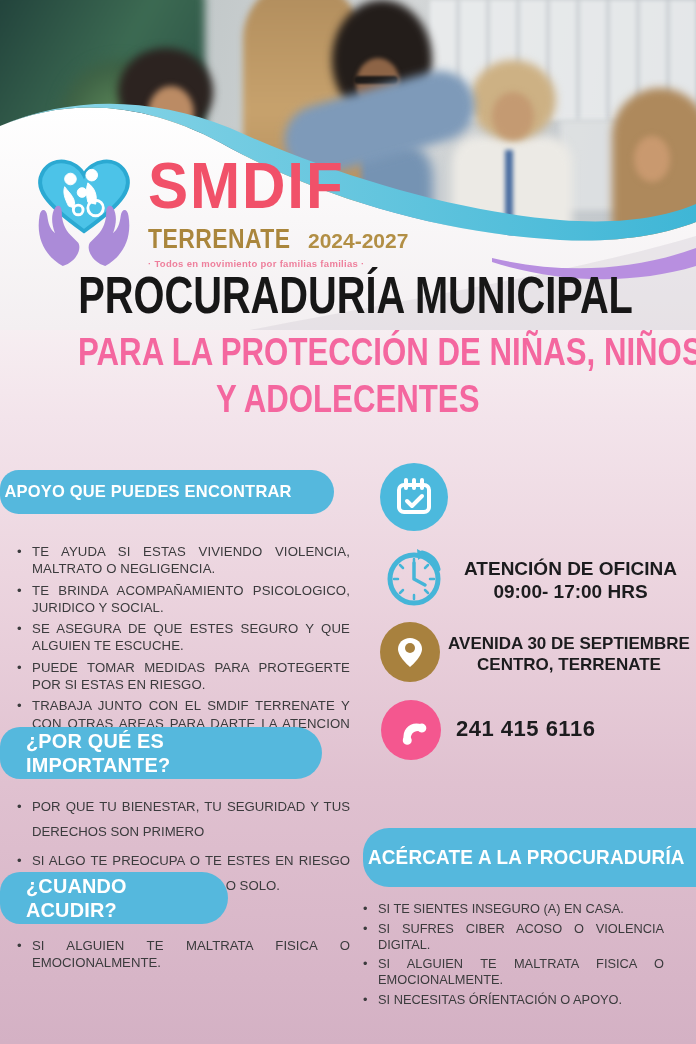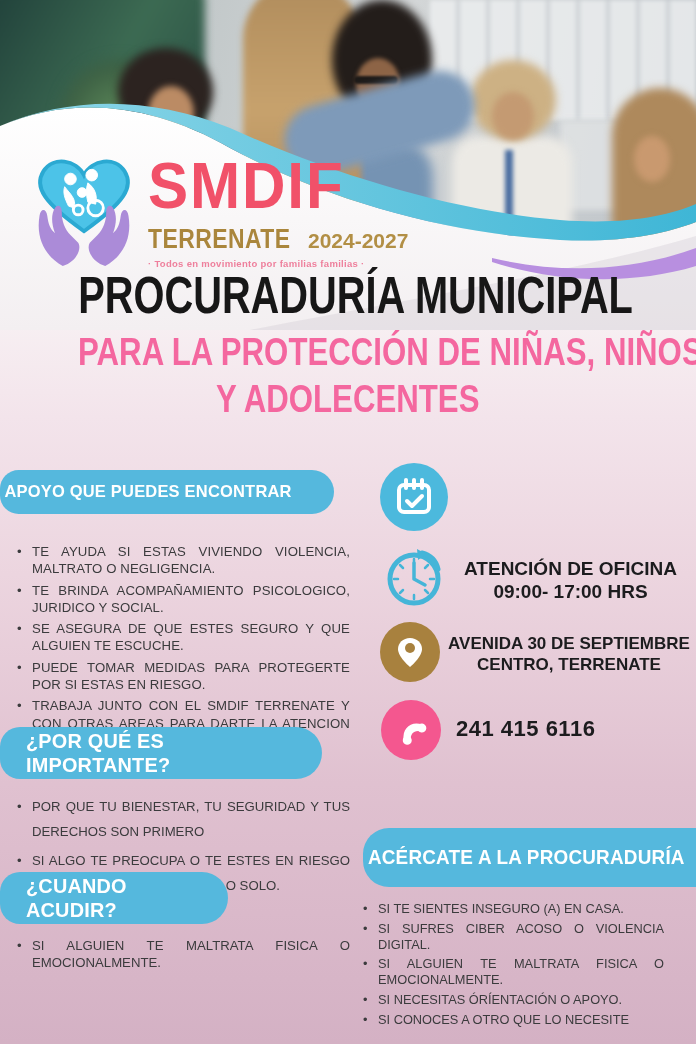--- a/index.html
+++ b/index.html
@@ -259,16 +259,15 @@
   <div class="info-text t-phone">241 415 6116</div>
 
   <div class="pill pill-acercate">
     <span>ACÉRCATE A LA PROCURADURÍA</span>
   </div>
   <ul class="blist list-acercate">
     <li>SI TE SIENTES INSEGURO (A) EN CASA.</li>
     <li>SI SUFRES CIBER ACOSO O VIOLENCIA DIGITAL.</li>
     <li>SI ALGUIEN TE MALTRATA FISICA O EMOCIONALMENTE.</li>
     <li>SI NECESITAS ÓRÍENTACIÓN O APOYO.</li>
-    <li>SI CONOCES A OTRO QUE LO NECESITE</li>
   </ul>
 
 </div>
 
 </body></html>

